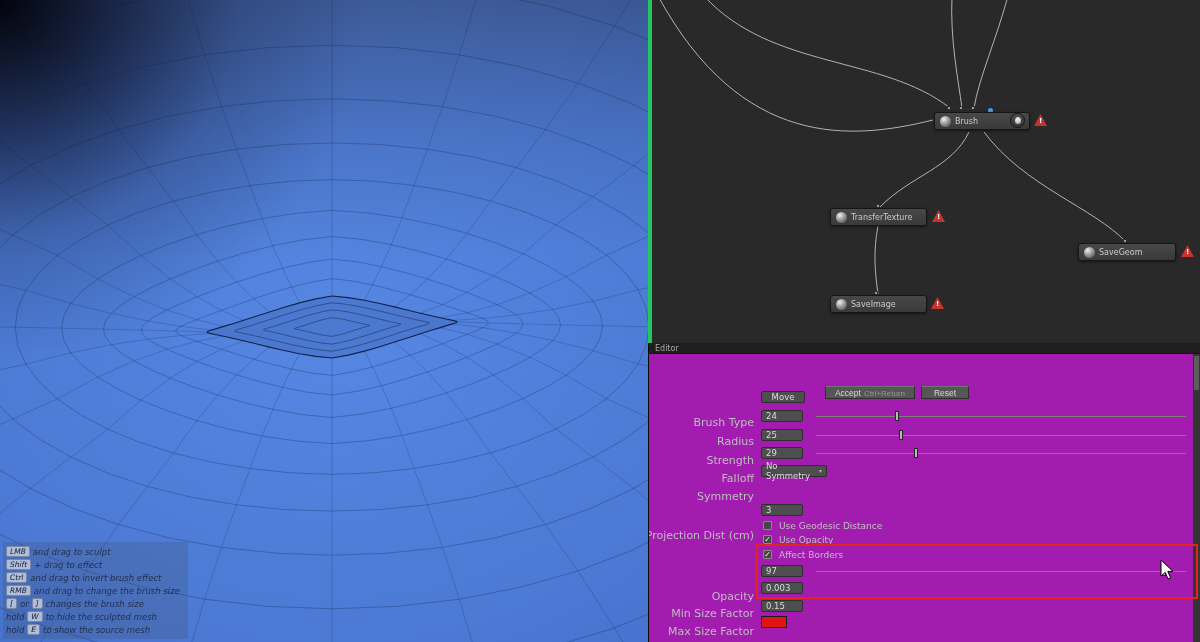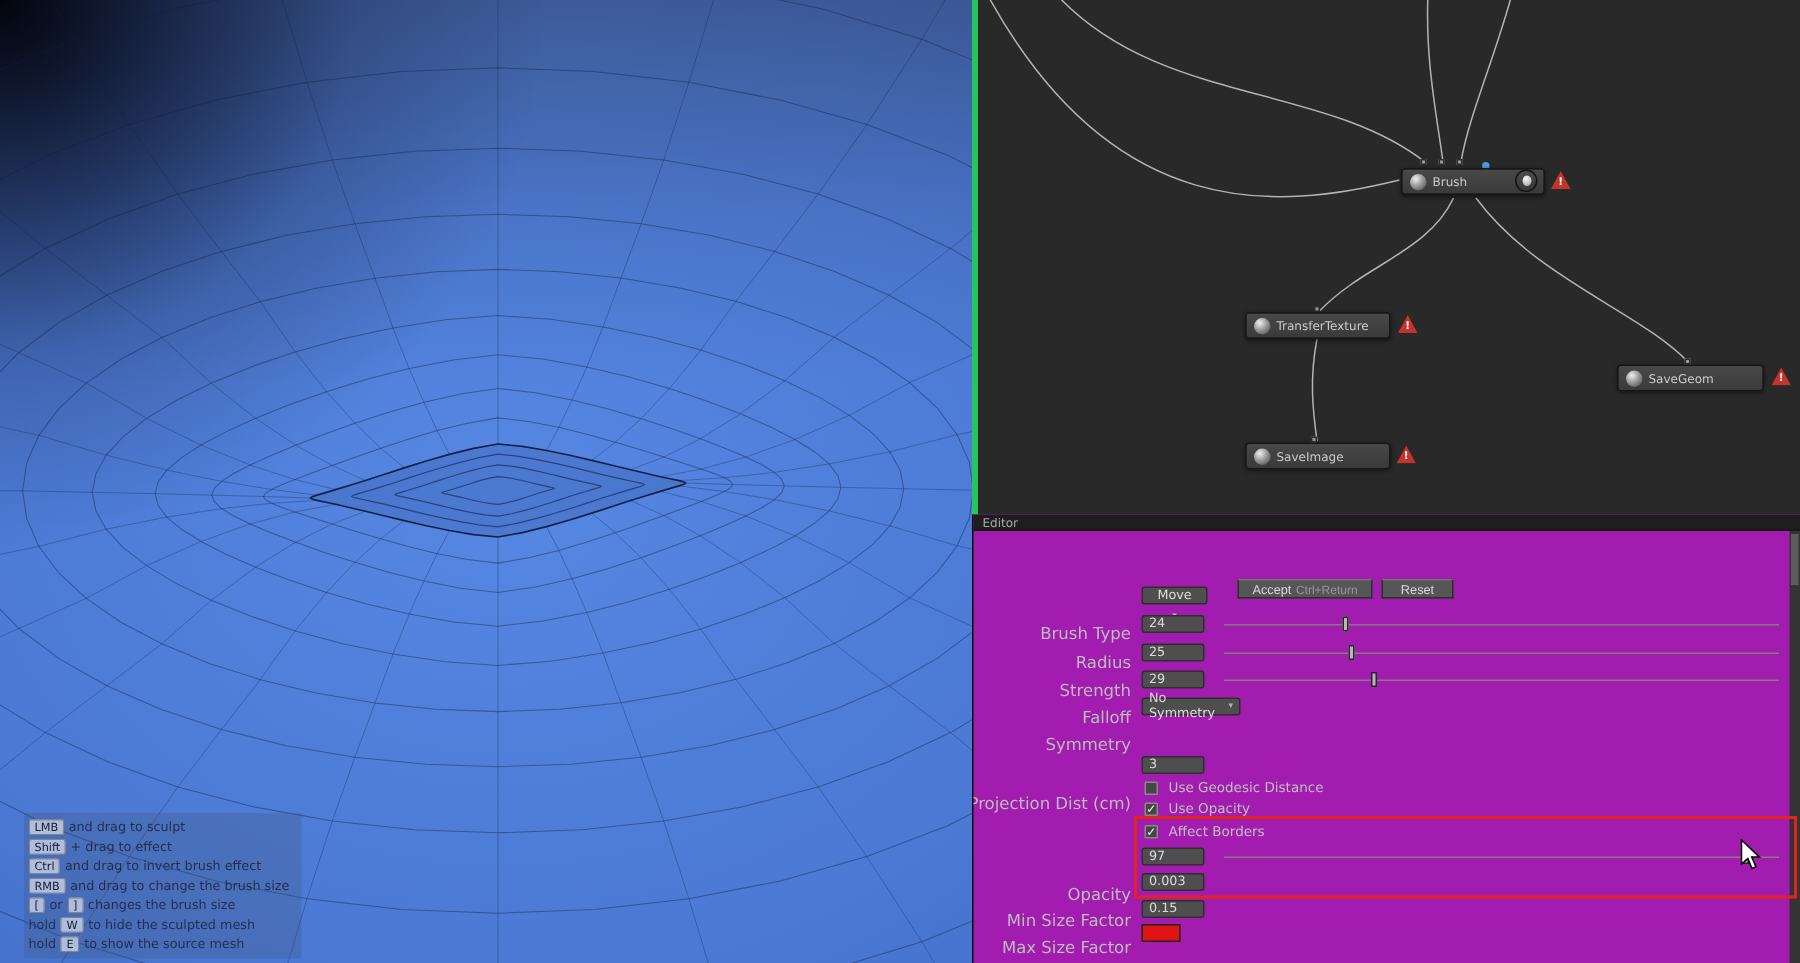--- a/index.html
+++ b/index.html
@@ -12,22 +12,22 @@
     background:
       radial-gradient(circle at 0% 0%, rgba(0,0,6,0.95) 0%, rgba(8,12,30,0.65) 13%, rgba(20,30,60,0.25) 26%, transparent 40%),
       linear-gradient(180deg, rgba(45,55,80,0.45) 0%, rgba(45,60,95,0.15) 22%, transparent 40%),
       radial-gradient(900px 700px at 52% 52%, #5687e2 0%, #4b79d4 45%, #3f69c2 75%, #3a5fb2 100%);}
   .viewport svg{position:absolute;left:0;top:0;}
   .m-ring{fill:none;stroke:rgba(16,30,70,.42);stroke-width:.7;}
   .m-spoke{fill:none;stroke:rgba(16,30,70,.36);stroke-width:.6;}
   .m-eye{fill:rgba(18,36,90,.12);stroke:rgba(9,18,48,.85);stroke-width:1.1;}
   .m-in{fill:none;stroke:rgba(10,20,52,.55);stroke-width:.8;}
 
-  .hints{position:absolute;left:16px;bottom:3px;padding:3px 8px 3px 3px;
-         background:rgba(70,85,120,.28);}
+  .hints{position:absolute;left:3px;bottom:3px;padding:3px 8px 3px 3px;
+         background:rgba(70,85,120,.28);font-style:italic;}
   .hint{height:13px;display:flex;align-items:center;gap:3px;font-size:8.5px;color:#1e2742;white-space:nowrap;}
   .kbd{background:rgba(205,212,228,.78);border:1px solid rgba(40,50,80,.4);border-radius:2px;
        padding:0 3px;font-size:7.5px;line-height:9px;color:#141b30;}
   .ht{opacity:.9;}
 
   
   .graph{position:absolute;left:648px;top:0;width:552px;height:343px;background:#292929;
          border-left:4px solid #22c55e;overflow:hidden;}
   .wires{position:absolute;left:0;top:0;}
   .wire{fill:none;stroke:#b3b3b3;stroke-width:1;}

